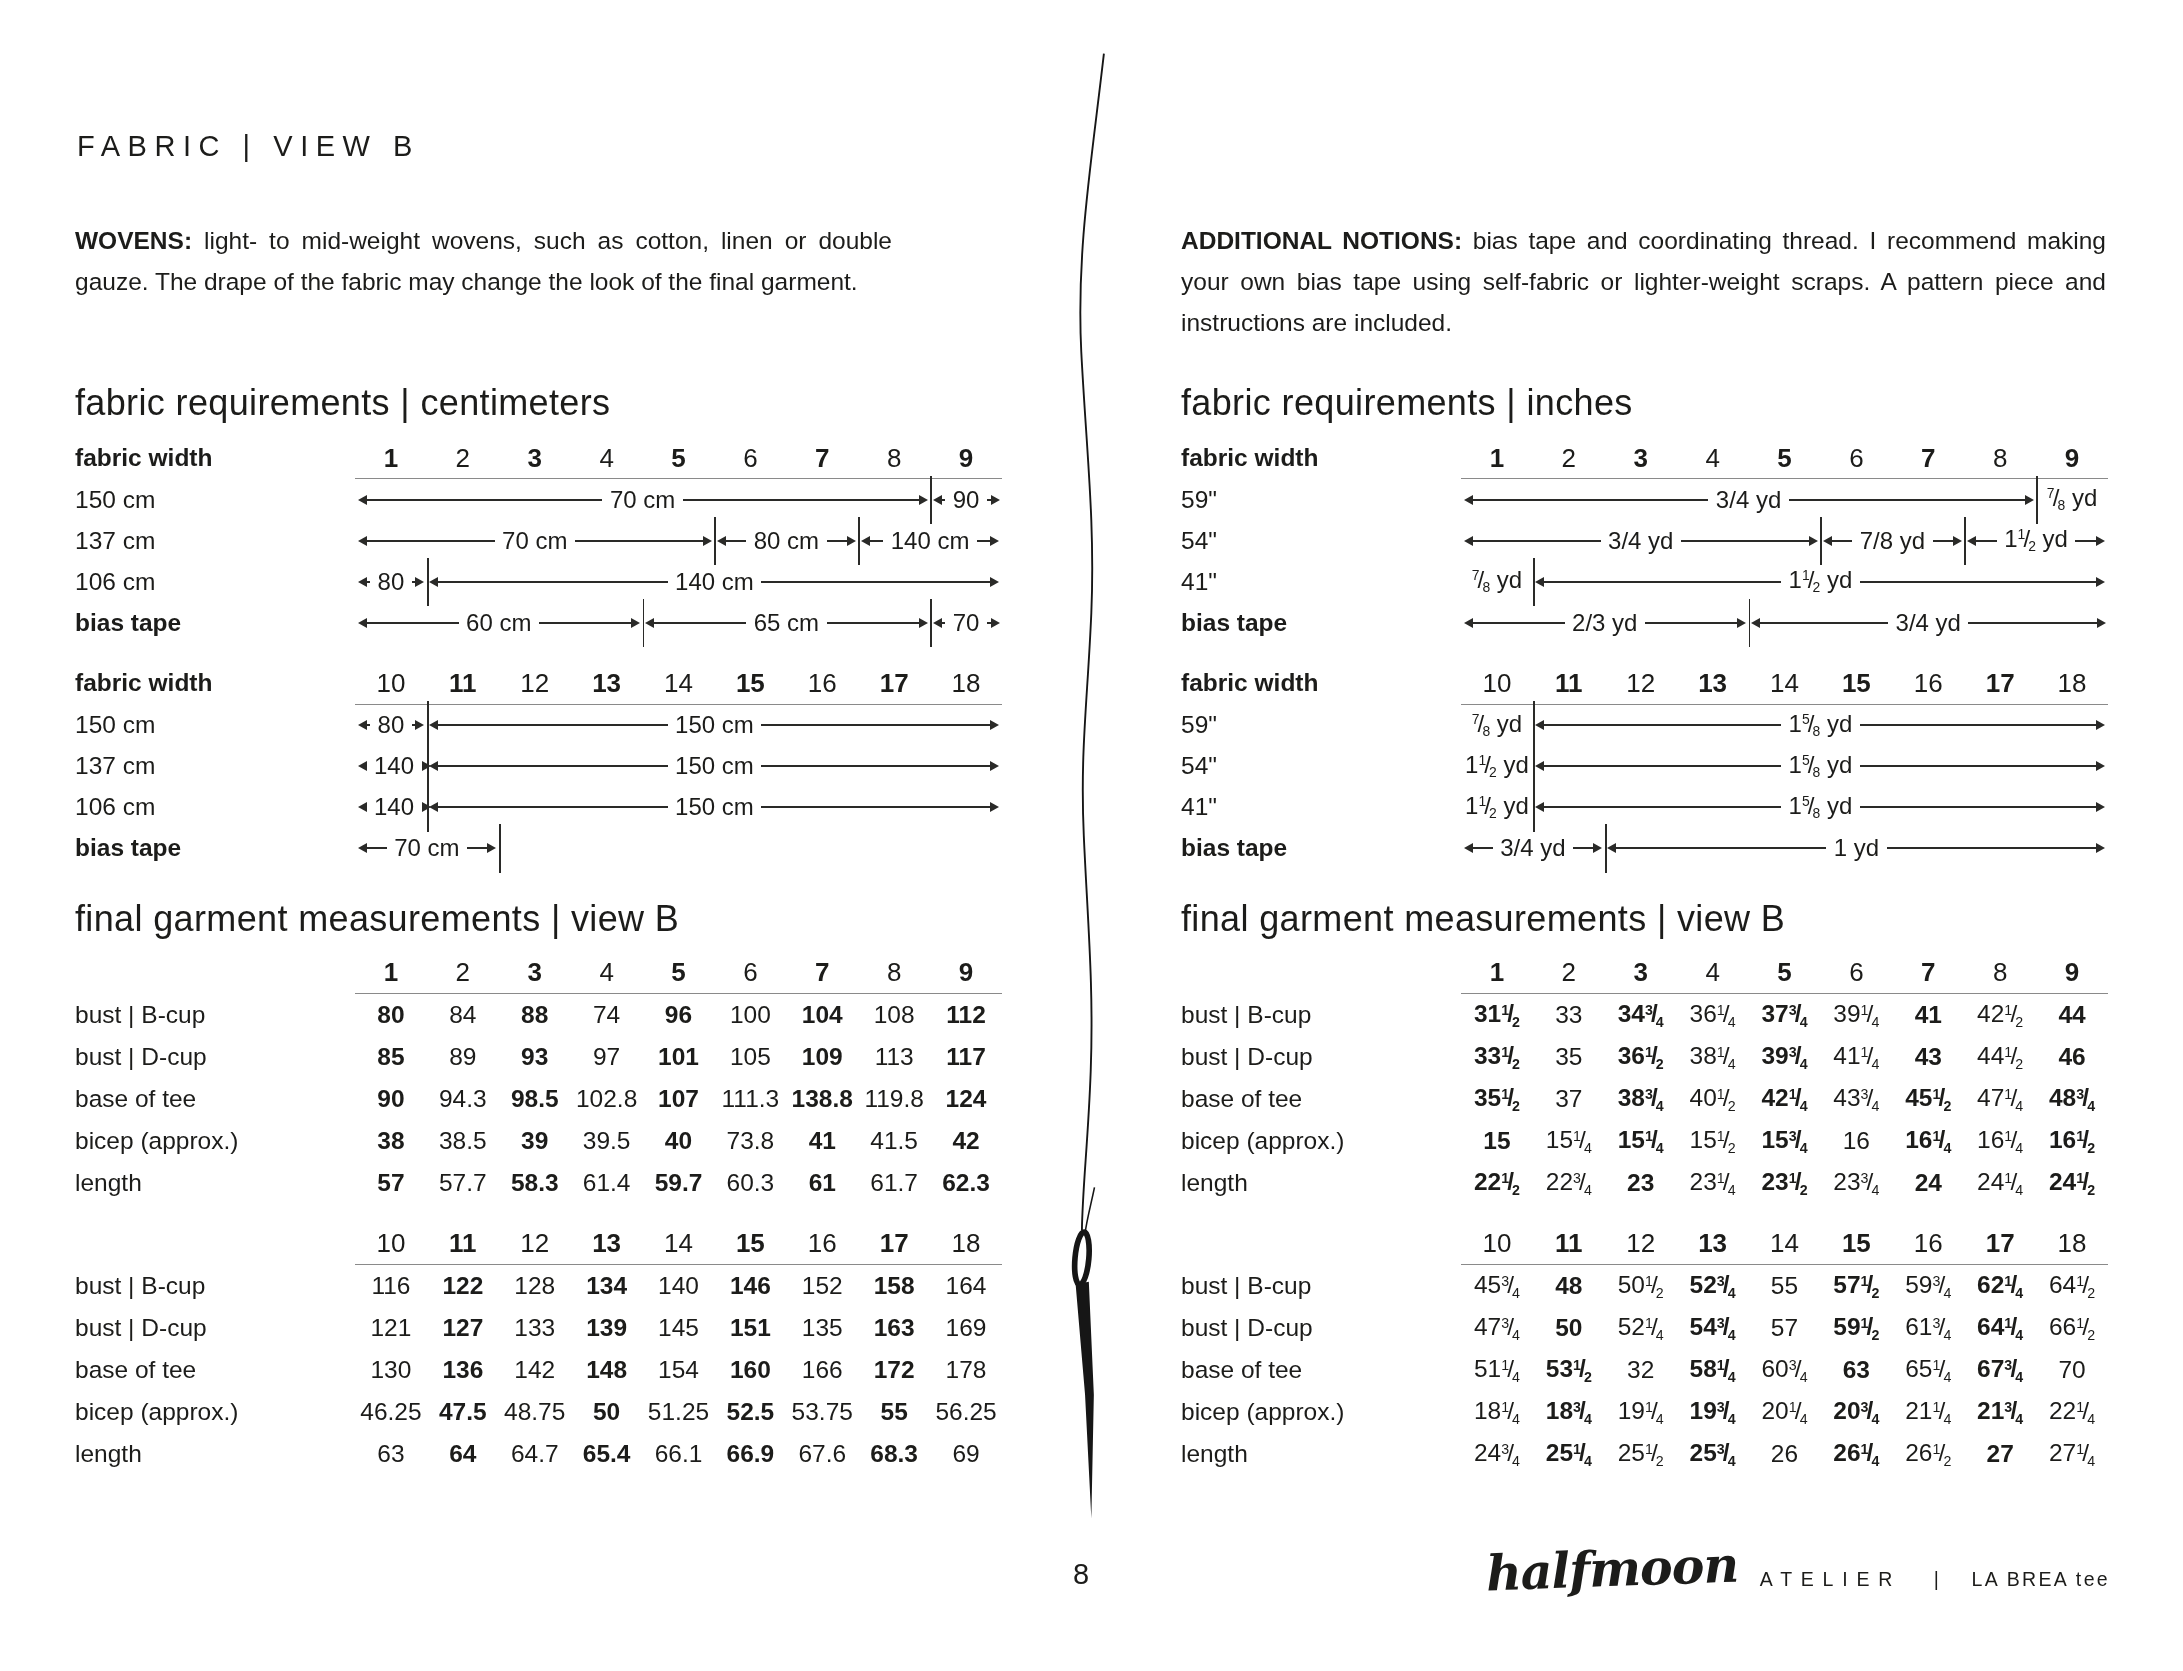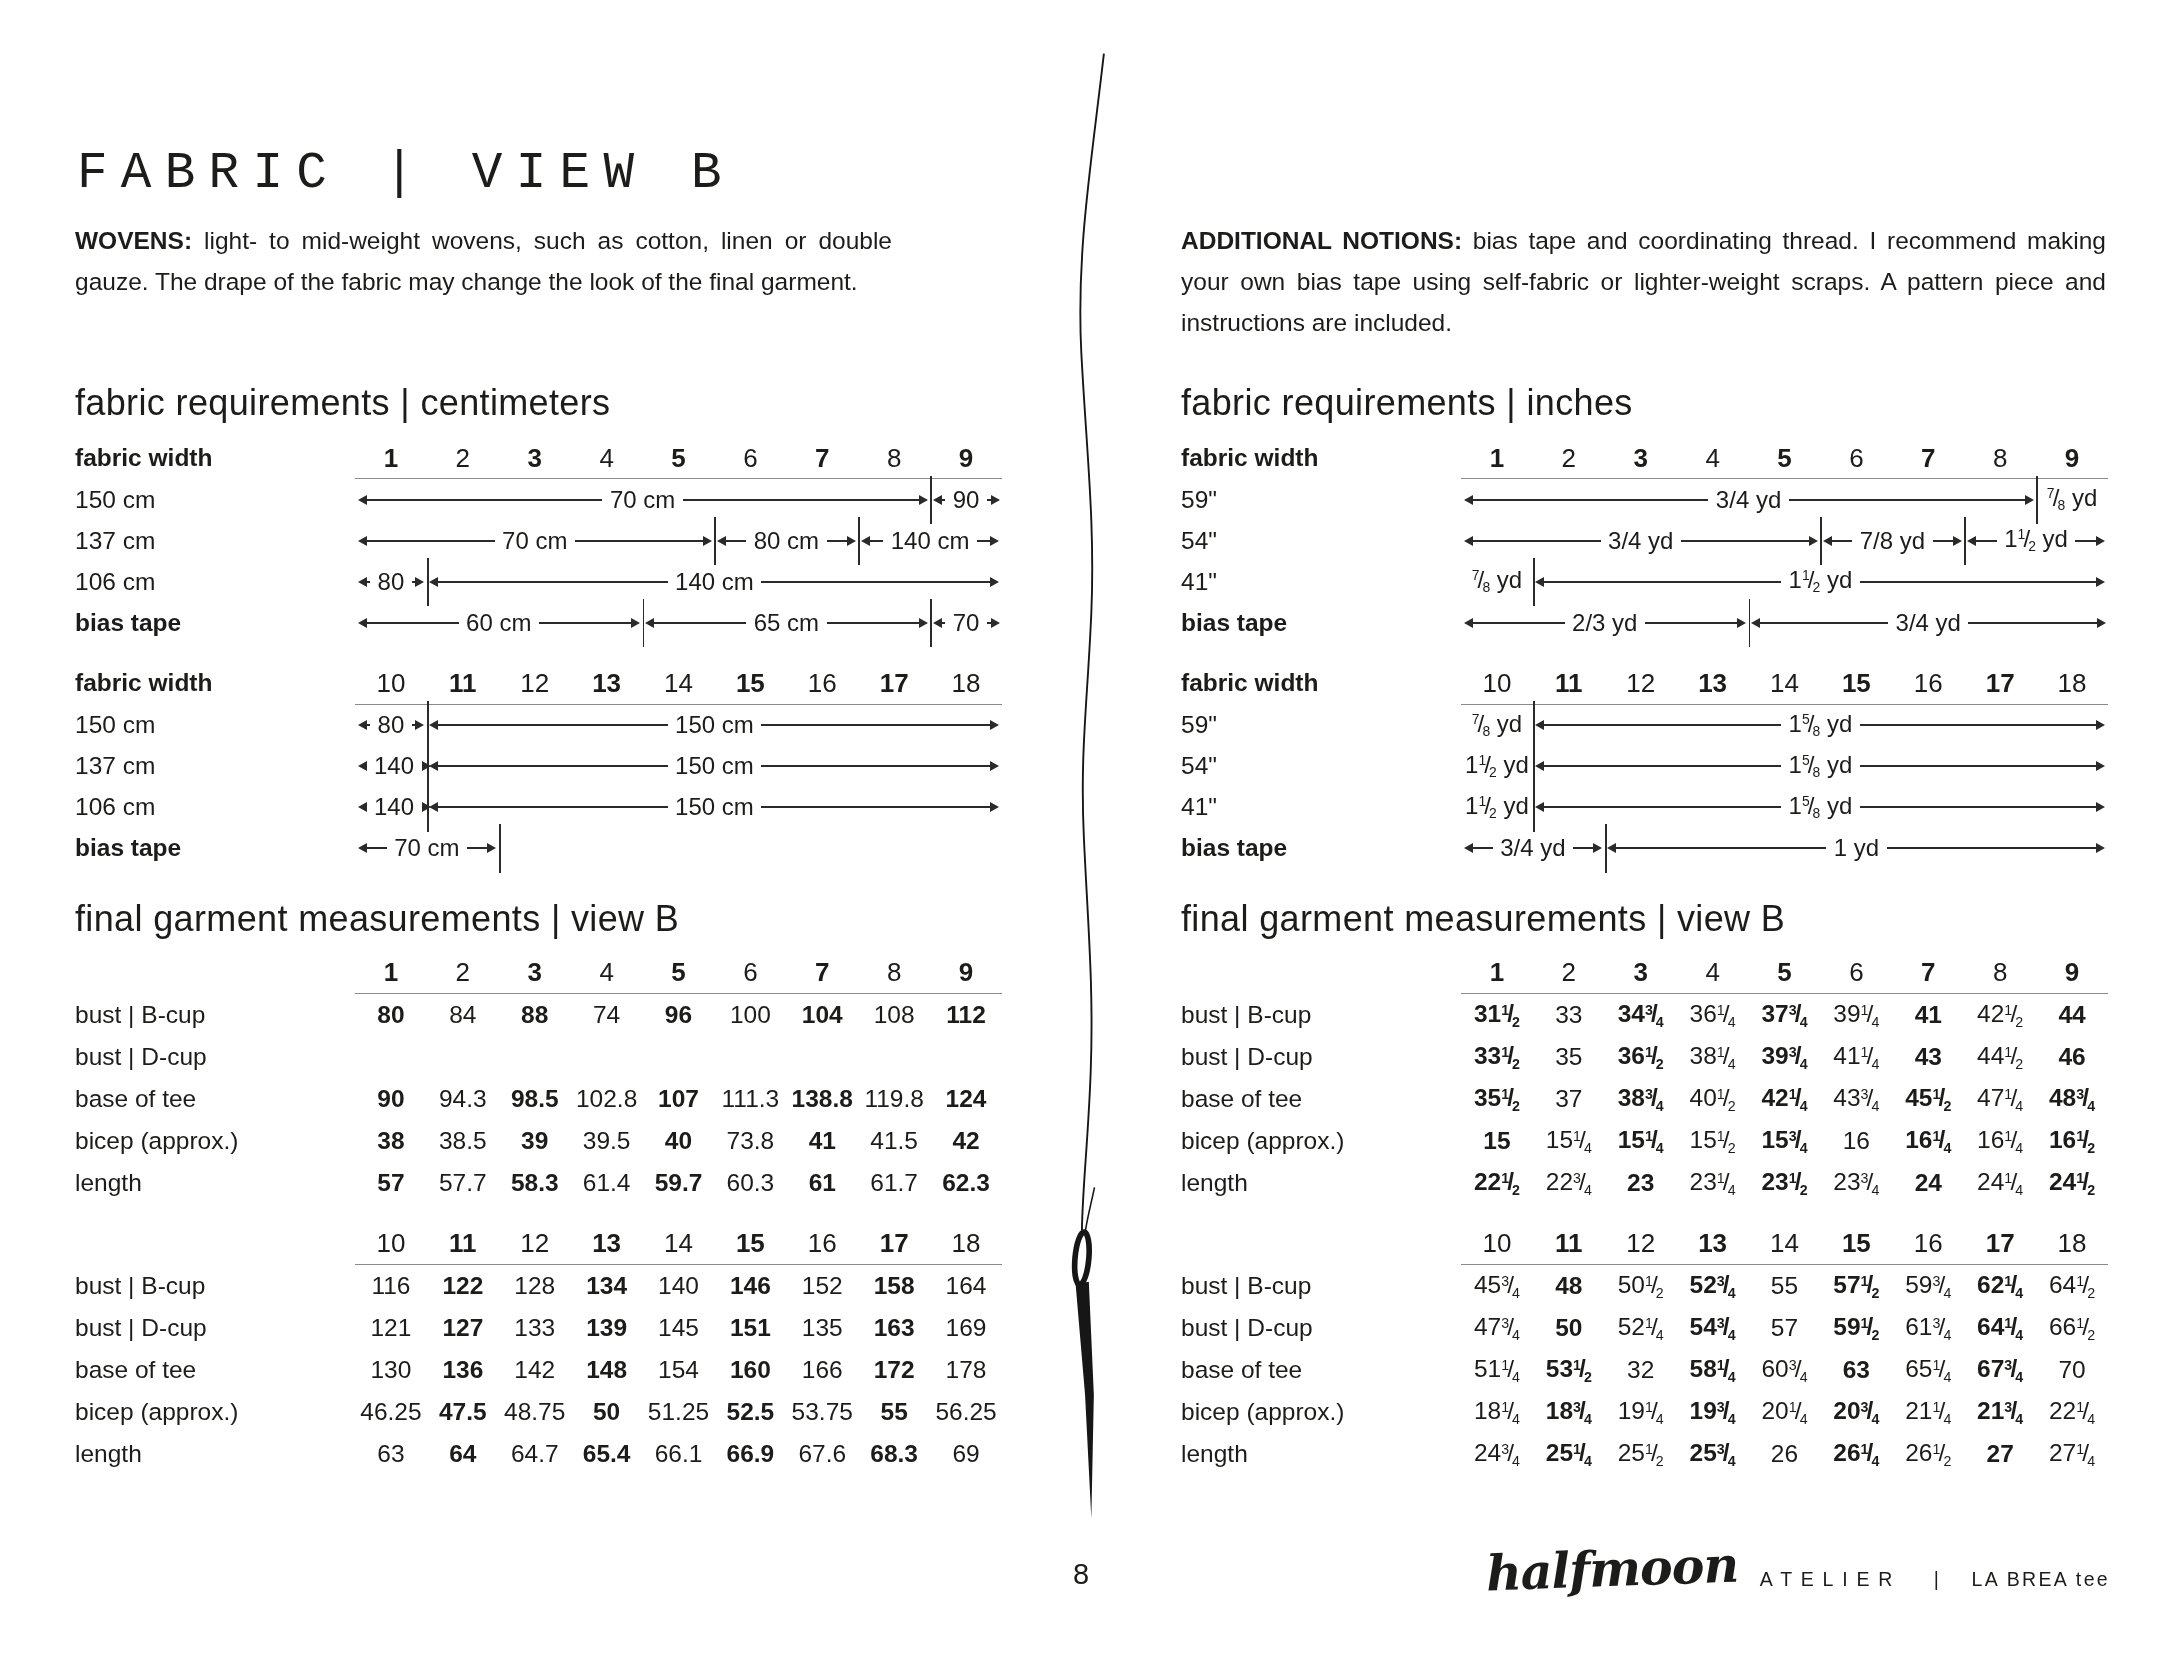--- a/index.html
+++ b/index.html
@@ -11,23 +11,22 @@
   .page{
     position:relative;
     width:2183px;height:1672px;
     background:#ffffff;
     color:var(--ink);
     font-family:"Liberation Sans", sans-serif;
     overflow:hidden;
   }
   .title{
     position:absolute;left:77px;top:111px;
-    font-size:51px;font-weight:400;letter-spacing:0.26em;
+    font-size:29px;font-weight:400;letter-spacing:0.26em;
     white-space:nowrap;
-    font-family:Liberation Mono, monospace;
   }
   .col{position:absolute;top:220px;width:970px;}
   .col.left{left:75px;}
   .col.right{left:1181px;}
 
   .intro{
     margin:0;height:133px;overflow:hidden;
     font-size:24.5px;line-height:41px;text-align:justify;
   }
   .col.left  .intro{width:817px;}
@@ -348,20 +347,31 @@
               <span class="tcell" style="left: 38.8889%;">74</span>
               <span class="tcell b" style="left: 50%;">96</span>
               <span class="tcell" style="left: 61.1111%;">100</span>
               <span class="tcell b" style="left: 72.2222%;">104</span>
               <span class="tcell" style="left: 83.3333%;">108</span>
               <span class="tcell b" style="left: 94.4444%;">112</span>
             </div>
           </div>
           <div class="trow">
             <span class="rlabel">bust | D-cup</span>
+            <div class="dia">
+              <span class="tcell b" style="left: 5.55556%;">85</span>
+              <span class="tcell" style="left: 16.6667%;">89</span>
+              <span class="tcell b" style="left: 27.7778%;">93</span>
+              <span class="tcell" style="left: 38.8889%;">97</span>
+              <span class="tcell b" style="left: 50%;">101</span>
+              <span class="tcell" style="left: 61.1111%;">105</span>
+              <span class="tcell b" style="left: 72.2222%;">109</span>
+              <span class="tcell" style="left: 83.3333%;">113</span>
+              <span class="tcell b" style="left: 94.4444%;">117</span>
+            </div>
           </div>
           <div class="trow">
             <span class="rlabel">base of tee</span>
             <div class="dia">
               <span class="tcell b" style="left: 5.55556%;">90</span>
               <span class="tcell" style="left: 16.6667%;">94.3</span>
               <span class="tcell b" style="left: 27.7778%;">98.5</span>
               <span class="tcell" style="left: 38.8889%;">102.8</span>
               <span class="tcell b" style="left: 50%;">107</span>
               <span class="tcell" style="left: 61.1111%;">111.3</span>

